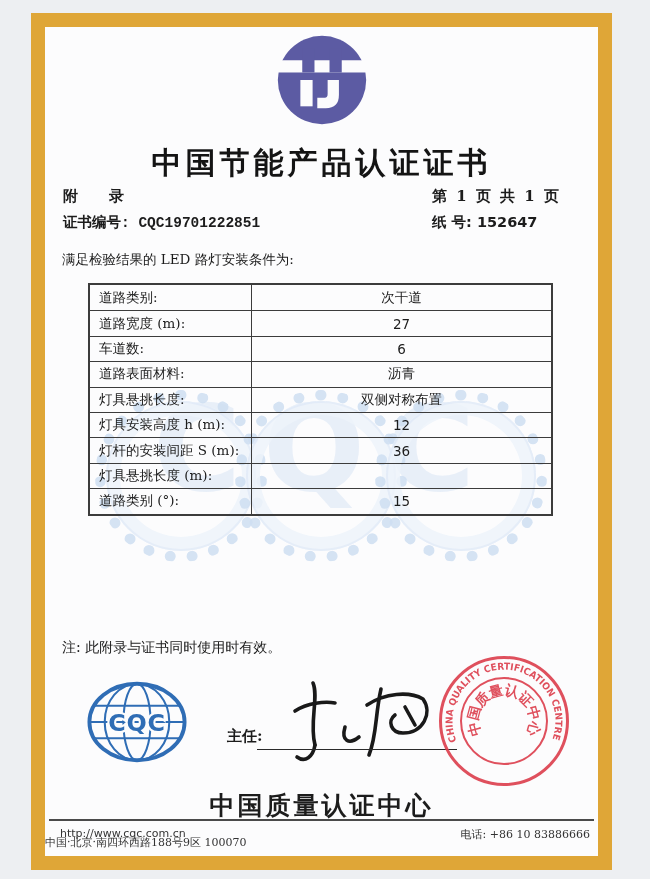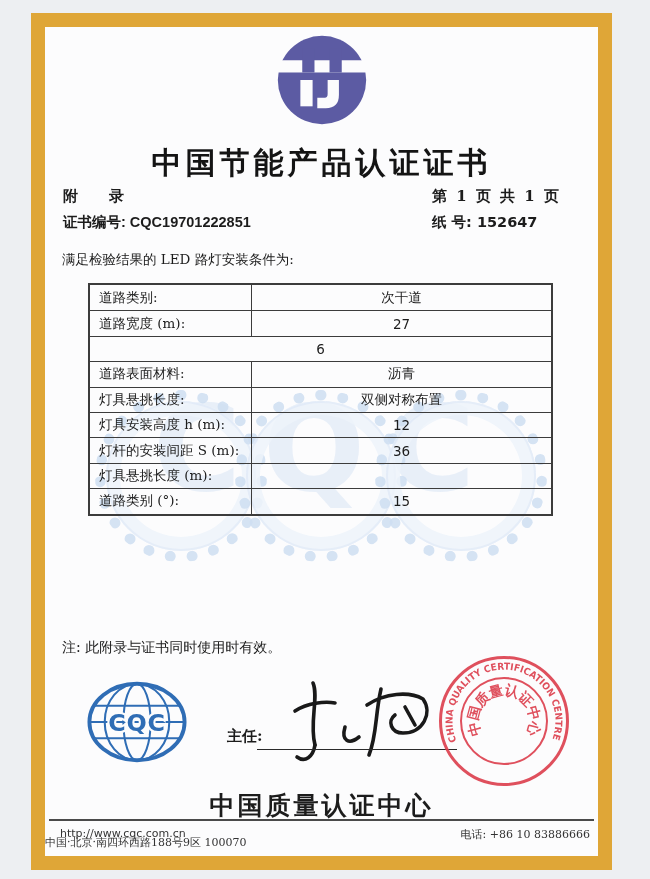--- a/index.html
+++ b/index.html
@@ -30,21 +30,21 @@
   
   .energy-logo{position:absolute;left:230px;top:6px;width:94px;height:94px;}
   .title{
     position:absolute;left:0;top:116px;width:100%;text-align:center;
     font-family:"DejaVu Sans", sans-serif;font-weight:bold;
     font-size:30px;letter-spacing:4px;color:#141414;
   }
   .hdr-row{position:absolute;font-weight:bold;font-size:15px;white-space:pre;}
   .appendix{left:18px;top:160px;letter-spacing:2px;}
   .pageinfo{left:387px;top:160px;letter-spacing:2px;}
-  .certno{left:18px;top:186px;font-family:Liberation Sans, sans-serif;font-size:14.5px;text-align:right;}
+  .certno{left:18px;top:186px;font-family:Liberation Mono, monospace;font-size:14.5px;text-align:right;}
   .paperno{left:387px;top:186px;font-family:"DejaVu Sans", sans-serif;font-size:14.5px;}
   .intro{position:absolute;left:17px;top:224px;font-size:13.5px;}
   
   .cond-table{
     position:absolute;left:43px;top:256px;width:465px;
     box-sizing:border-box;border:2px solid #3c3c3c;background:transparent;
   }
   .trow{display:flex;height:25.4px;border-top:1.5px solid #3c3c3c;box-sizing:border-box;}
   .trow:first-child{border-top:none;}
   .tlabel{
@@ -120,20 +120,21 @@
       <div class="cond-table">
         <div class="trow">
           <div class="tlabel">道路类别:</div>
           <div class="tvalue">次干道</div>
         </div>
         <div class="trow">
           <div class="tlabel">道路宽度 (m):</div>
           <div class="tvalue">27</div>
         </div>
         <div class="trow">
+          <div class="tlabel">车道数:</div>
           <div class="tvalue">6</div>
         </div>
         <div class="trow">
           <div class="tlabel">道路表面材料:</div>
           <div class="tvalue">沥青</div>
         </div>
         <div class="trow">
           <div class="tlabel">灯具悬挑长度:</div>
           <div class="tvalue">双侧对称布置</div>
         </div>

